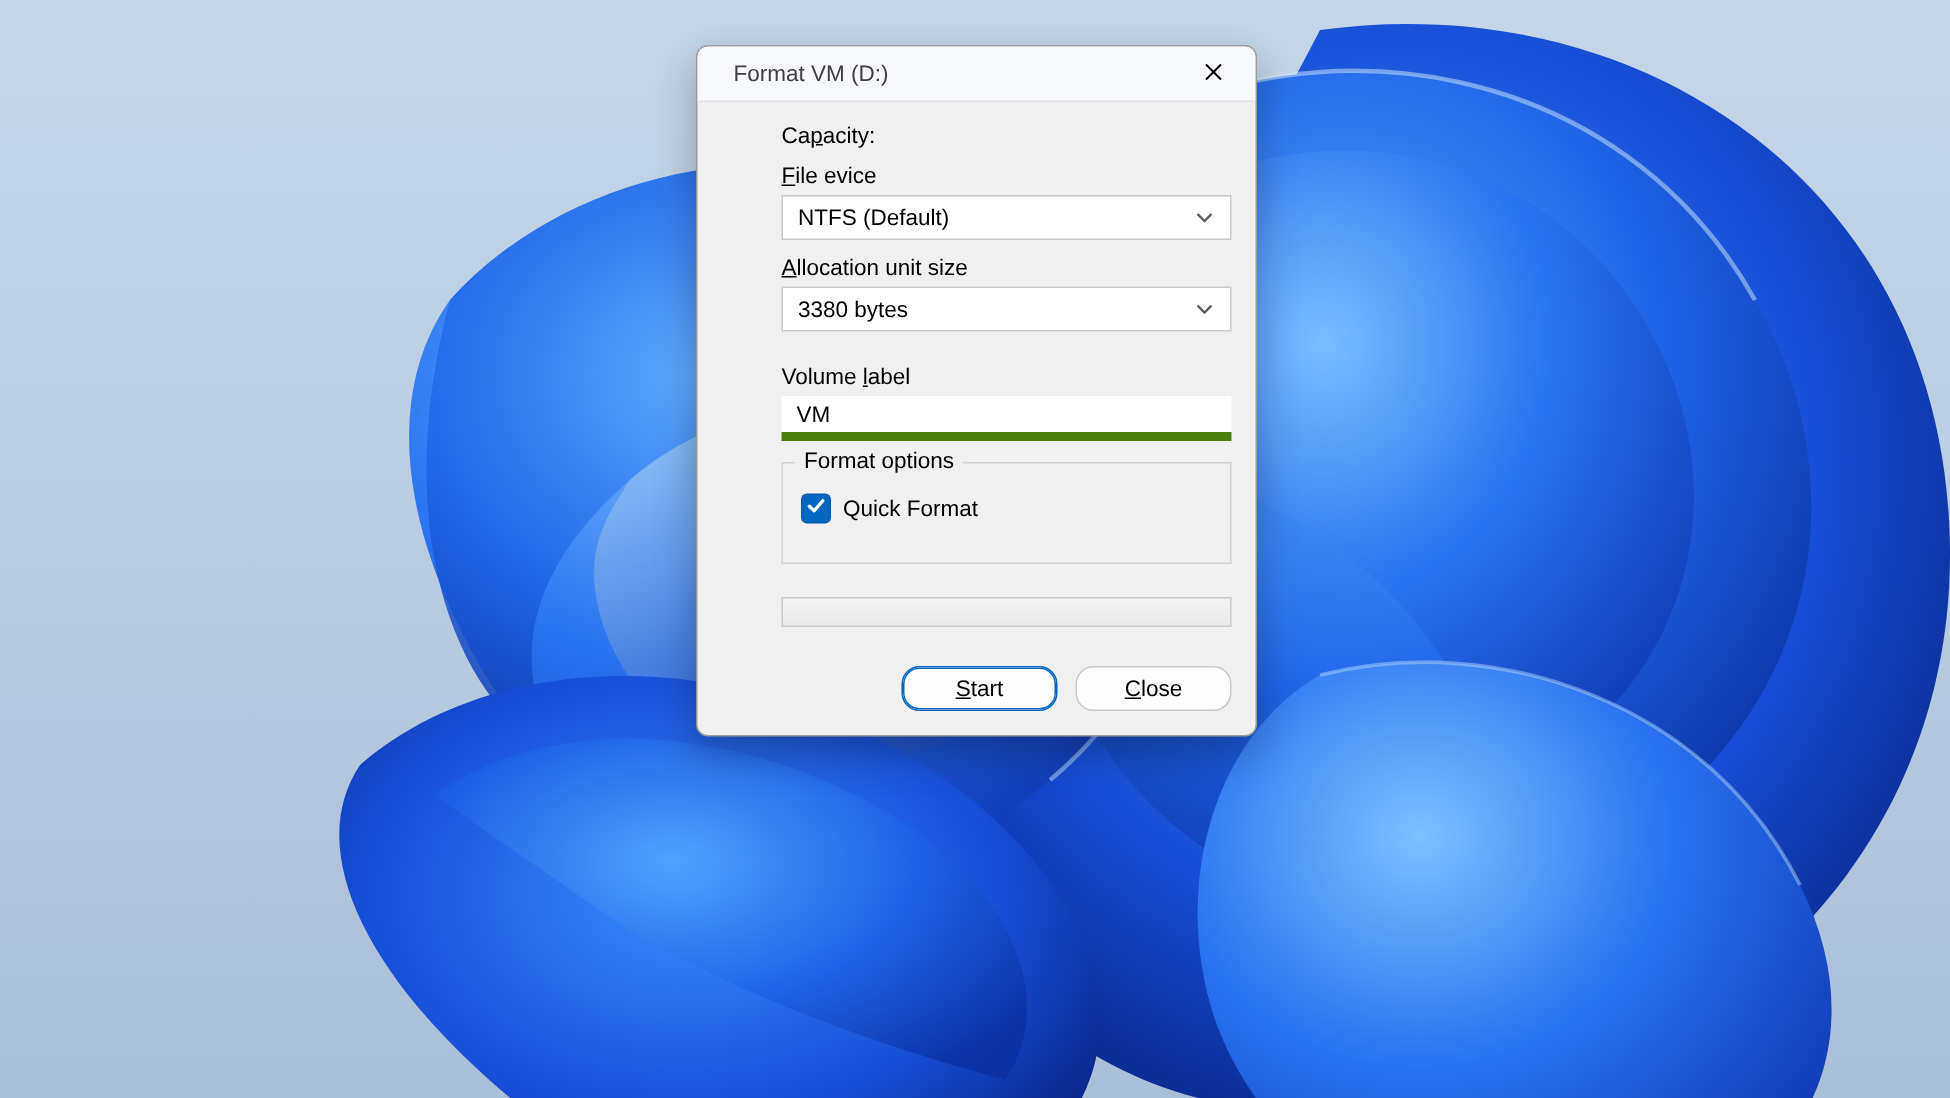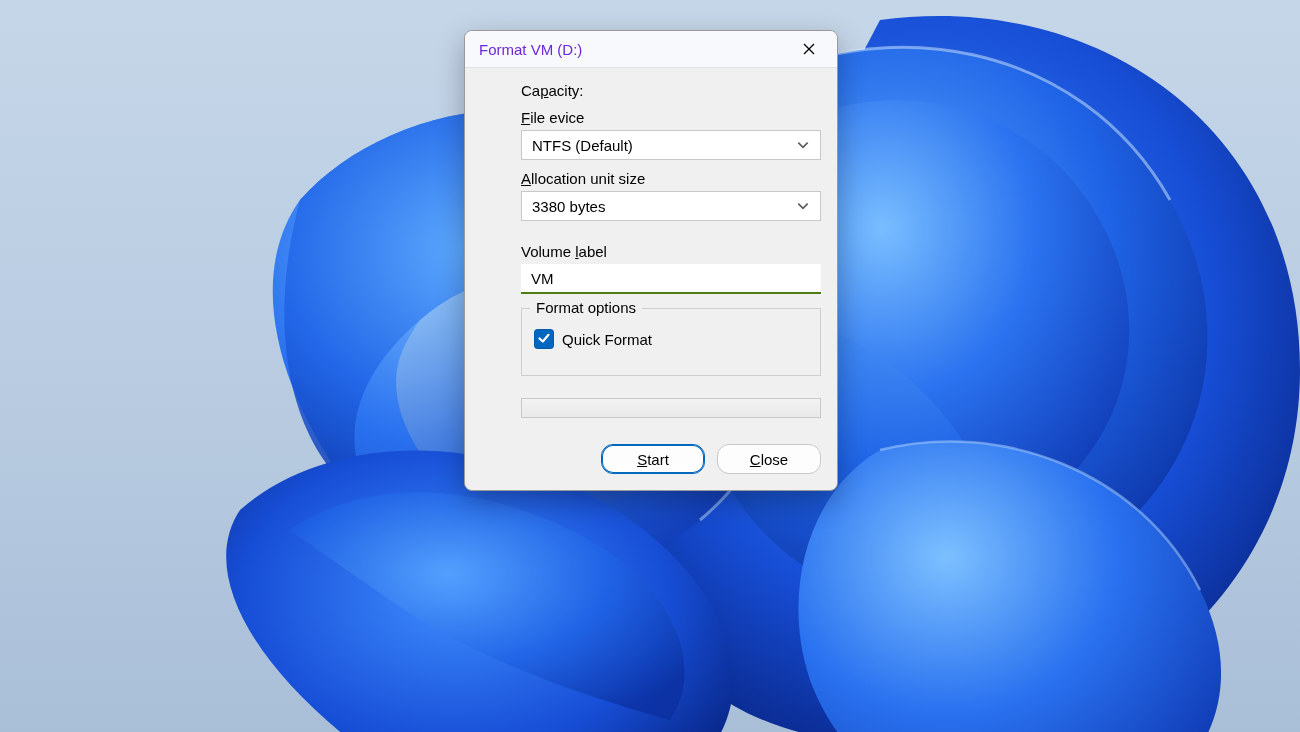--- a/index.html
+++ b/index.html
@@ -41,21 +41,22 @@
     display: flex;
     align-items: center;
     height: 36px;
     padding: 0 8px 0 14px;
     background: #f7f9fc;
     border-bottom: 1px solid #e1e1e1;
   }
   .titlebar .title {
     flex: 1;
     font-size: 15px;
-    color: #6d28d9;
+    color: #404040;
+    margin-left: 10px;
   }
   .titlebar .close {
     width: 40px;
     height: 30px;
     display: flex;
     align-items: center;
     justify-content: center;
     border-radius: 4px;
     cursor: default;
   }
@@ -92,21 +93,21 @@
     height: 14px;
     display: flex;
     align-items: center;
     justify-content: center;
     color: #5a5a5a;
   }
   .textbox {
     border-left: none;
     border-right: none;
     border-top: none;
-    border-bottom: 2px solid #4d7c0f;
+    border-bottom: 6px solid #4d7c0f;
     background: #fff;
   }
   .textbox input {
     border: none;
     outline: none;
     width: 100%;
     font-family: inherit;
     font-size: 15px;
     padding: 0;
     background: transparent;

